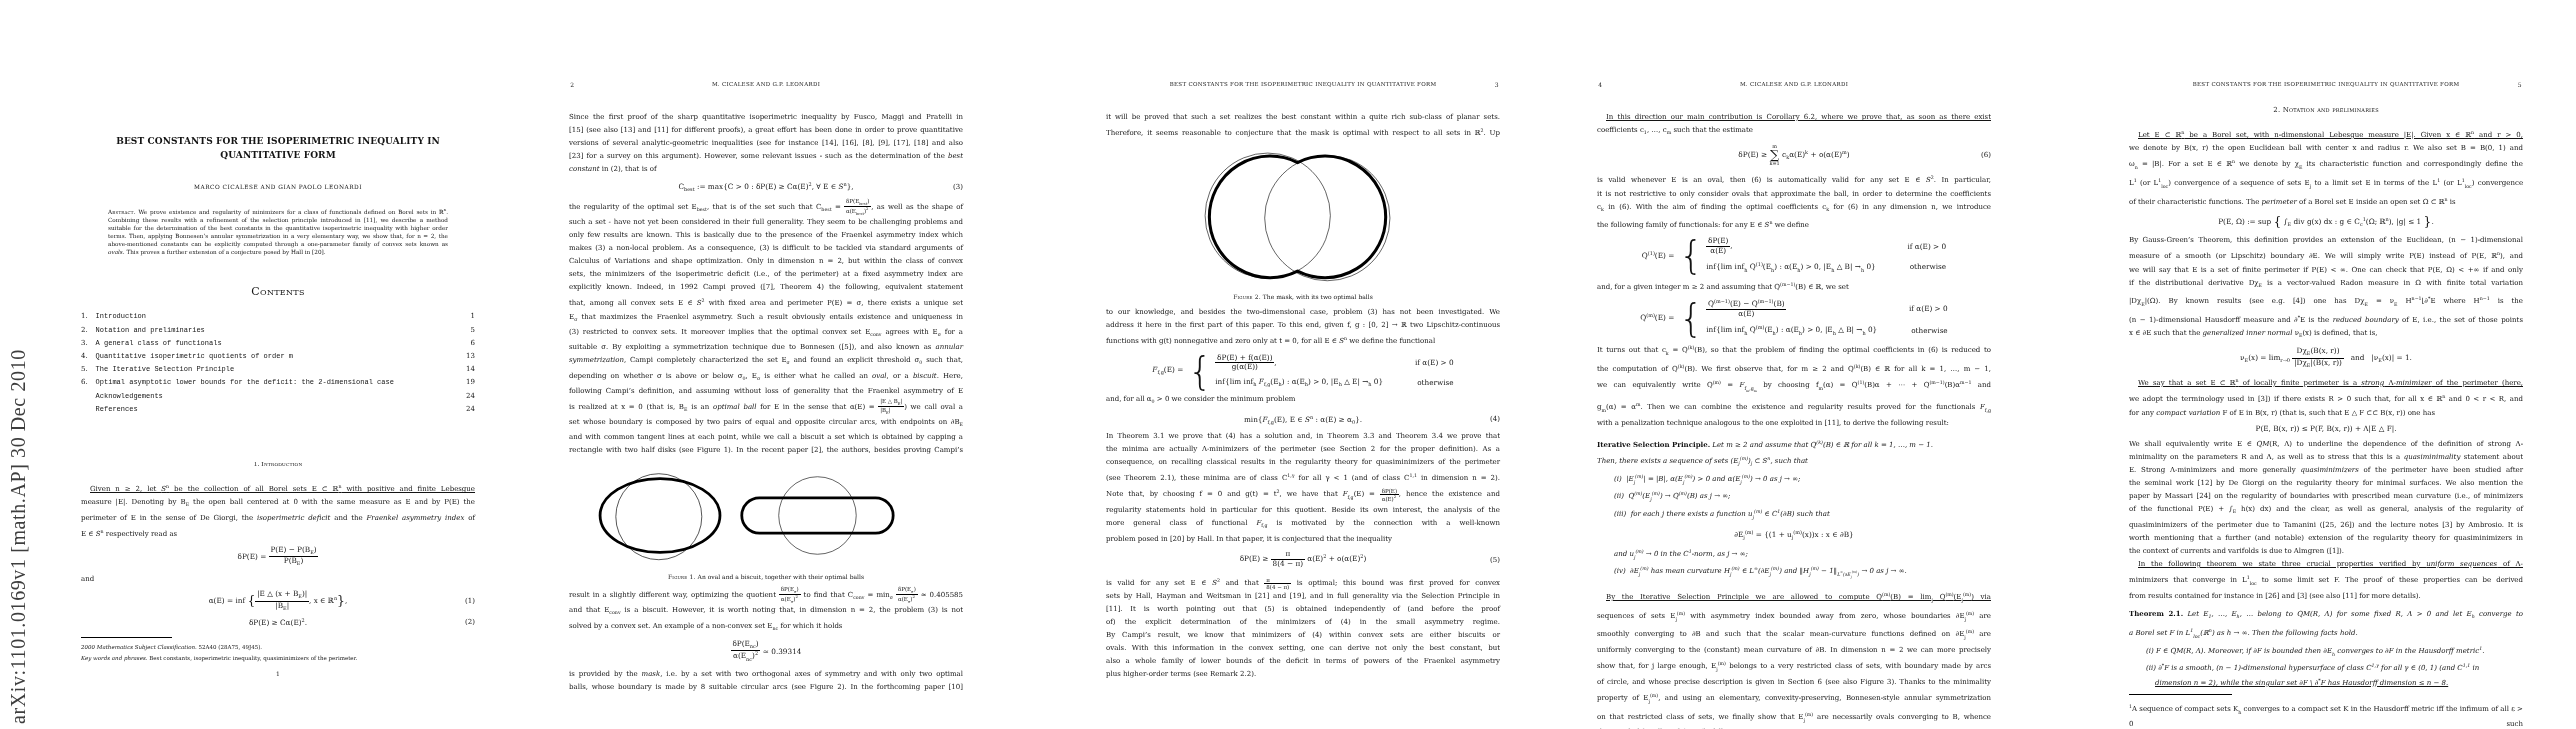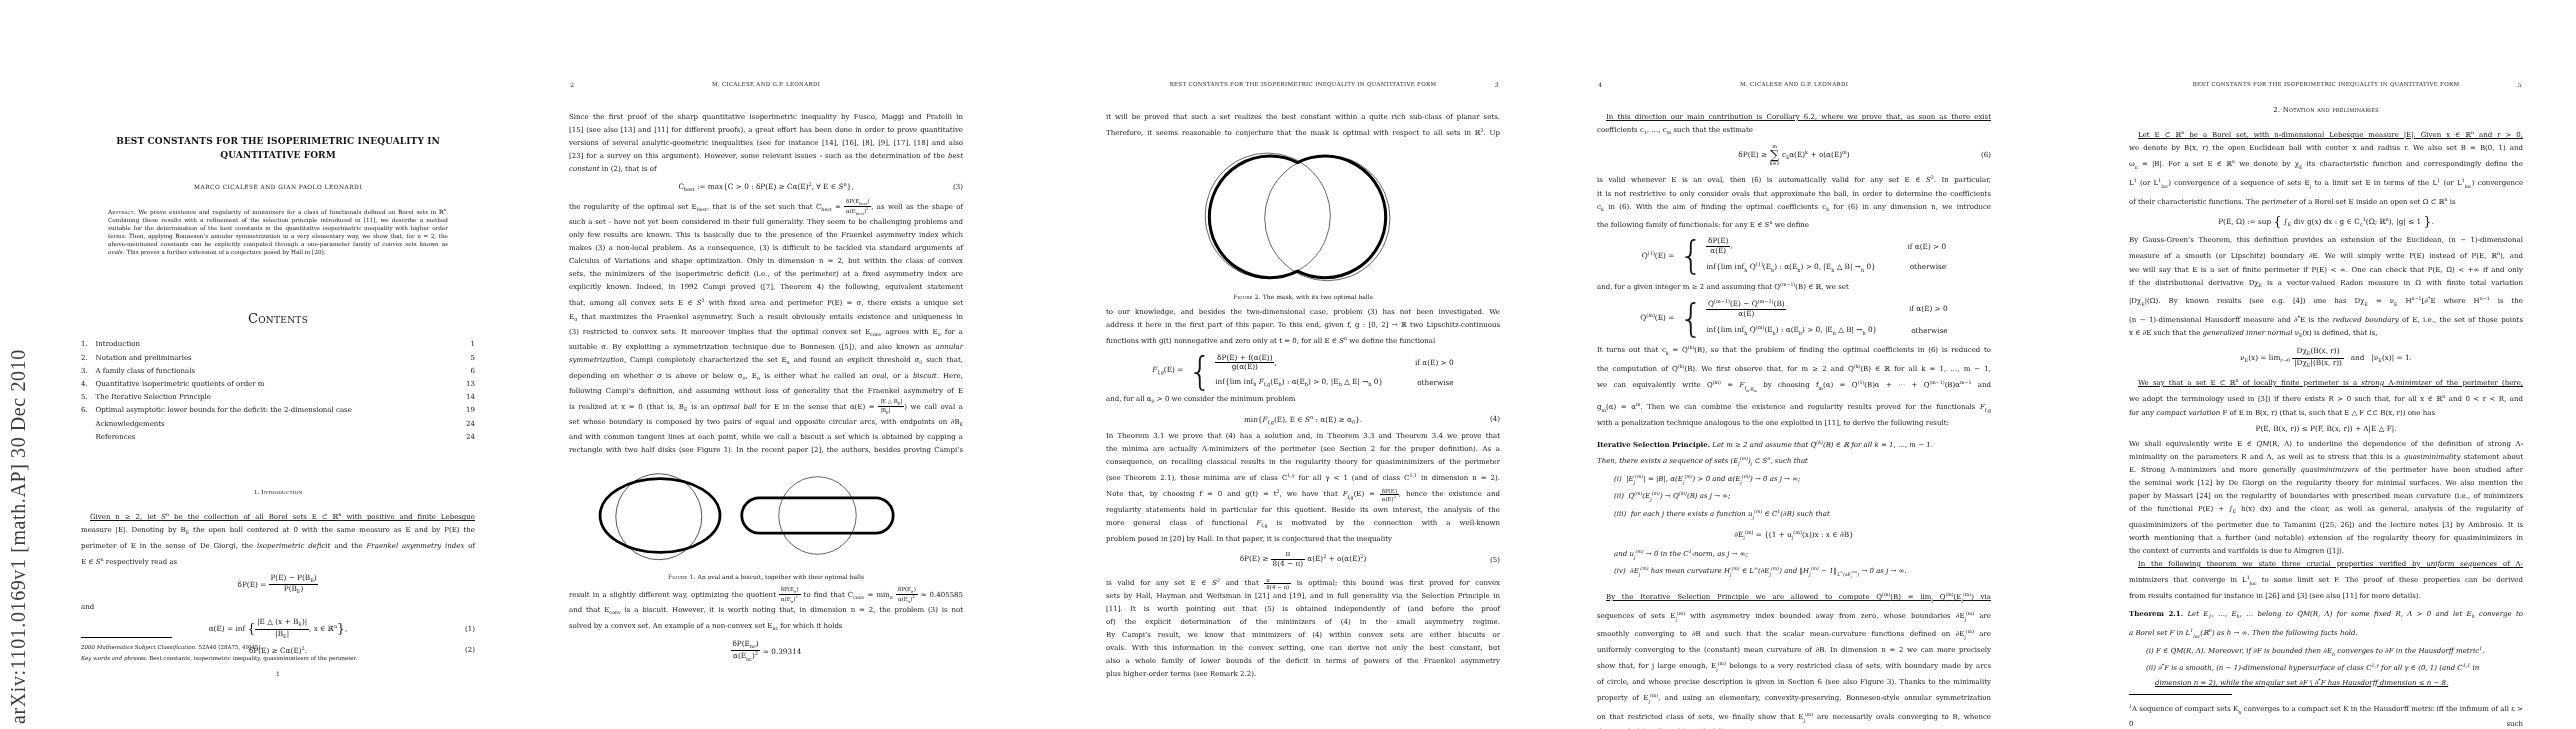--- a/index.html
+++ b/index.html
@@ -40,25 +40,25 @@
   .crows{display:inline-flex;flex-direction:column;gap:5.5px;}
   .crow{display:flex;align-items:center;justify-content:space-between;gap:18px;}
   .cond{margin-left:16px;white-space:nowrap;}
   .lead{margin-right:1.2px;}
   sup,sub{font-size:.68em;}
   
   .title{font-size:9px;font-weight:bold;text-align:center;line-height:14px;letter-spacing:0.1px;}
   .authors{margin-top:22px;text-align:center;font-size:5.8px;letter-spacing:0.5px;}
   .abstract{margin:16px 27px 0 27px;font-size:5.7px;line-height:8.1px;text-align:justify;}
   .abstract .ablabel{font-variant:small-caps;letter-spacing:0.2px;}
-  .cheading{margin-top:55px;text-align:center;font-variant:small-caps;font-size:13px;letter-spacing:0.3px;}
+  .cheading{margin-top:29px;text-align:center;font-variant:small-caps;font-size:11px;letter-spacing:0.3px;}
   .toc{margin-top:12px;font-size:7px;}
   .tocrow{display:flex;line-height:13.2px;}
   .tocrow .tn{width:14.6px;flex:none;}
-  .tocrow .tt{flex:1;}
+  .tocrow .tt{flex:1;font-family:Liberation Mono, monospace;}
   .tocrow .tp{flex:none;text-align:right;}
   .secheading{text-align:center;font-variant:small-caps;font-size:7px;letter-spacing:0.2px;margin:0 0 12px 0;}
   #p1 .secheading{margin-top:44px;font-family:Liberation Serif, serif;}
   
   .figure{text-align:center;}
   .caption{text-align:center;font-size:6px;margin-top:1.2px;margin-bottom:6px;}
   .caption .cl{font-variant:small-caps;letter-spacing:0.2px;}
   
   .fnblock{position:absolute;left:0;right:0;}
   #p1 .fnblock{top:637px;}
@@ -88,21 +88,21 @@
             <span class="tt">Introduction</span>
             <span class="tp">1</span>
           </div>
           <div class="tocrow">
             <span class="tn">2.</span>
             <span class="tt">Notation and preliminaries</span>
             <span class="tp">5</span>
           </div>
           <div class="tocrow">
             <span class="tn">3.</span>
-            <span class="tt">A family class of functionals</span>
+            <span class="tt">A general class of functionals</span>
             <span class="tp">6</span>
           </div>
           <div class="tocrow">
             <span class="tn">4.</span>
             <span class="tt">Quantitative isoperimetric quotients of order m</span>
             <span class="tp">13</span>
           </div>
           <div class="tocrow">
             <span class="tn">5.</span>
             <span class="tt">The Iterative Selection Principle</span>
@@ -192,20 +192,24 @@
           </g>
         </svg>
       </div>
       <div class="caption"><span class="cl">Figure 1.</span><span> An oval and a biscuit, together with their optimal balls</span></div>
       <div>
           <div class="line">result in a slightly different way, optimizing the quotient <span class="frac"><span class="fn">δP(E<sub>σ</sub>)</span><span class="fd">α(E<sub>σ</sub>)<sup>2</sup></span></span> to find that C<sub>conv</sub> = min<sub>σ</sub> <span class="frac"><span class="fn">δP(E<sub>σ</sub>)</span><span class="fd">α(E<sub>σ</sub>)<sup>2</sup></span></span> ≃ 0.405585</div>
           <div class="line">and that E<sub>conv</sub> is a biscuit. However, it is worth noting that, in dimension n = 2, the problem (3) is not</div>
           <div class="line end">solved by a convex set. An example of a non-convex set E<sub>nc</sub> for which it holds</div>
         </div>
       <div class="display"><span class="eq"><span class="frac"><span class="fn">δP(E<sub>nc</sub>)</span><span class="fd">α(E<sub>nc</sub>)<sup>2</sup></span></span> ≃ 0.39314</span></div>
+      <div>
+          <div class="line">is provided by the <i>mask</i>, i.e. by a set with two orthogonal axes of symmetry and with only two optimal</div>
+          <div class="line">balls, whose boundary is made by 8 suitable circular arcs (see Figure 2). In the forthcoming paper [10]</div>
+        </div>
     </div>
   </section>
 
   <section class="page" id="p3">
     <div class="phead">
       <span class="pt">BEST CONSTANTS FOR THE ISOPERIMETRIC INEQUALITY IN QUANTITATIVE FORM</span>
       <span class="pn right">3</span>
     </div>
     <div class="pbody">
       <div>

